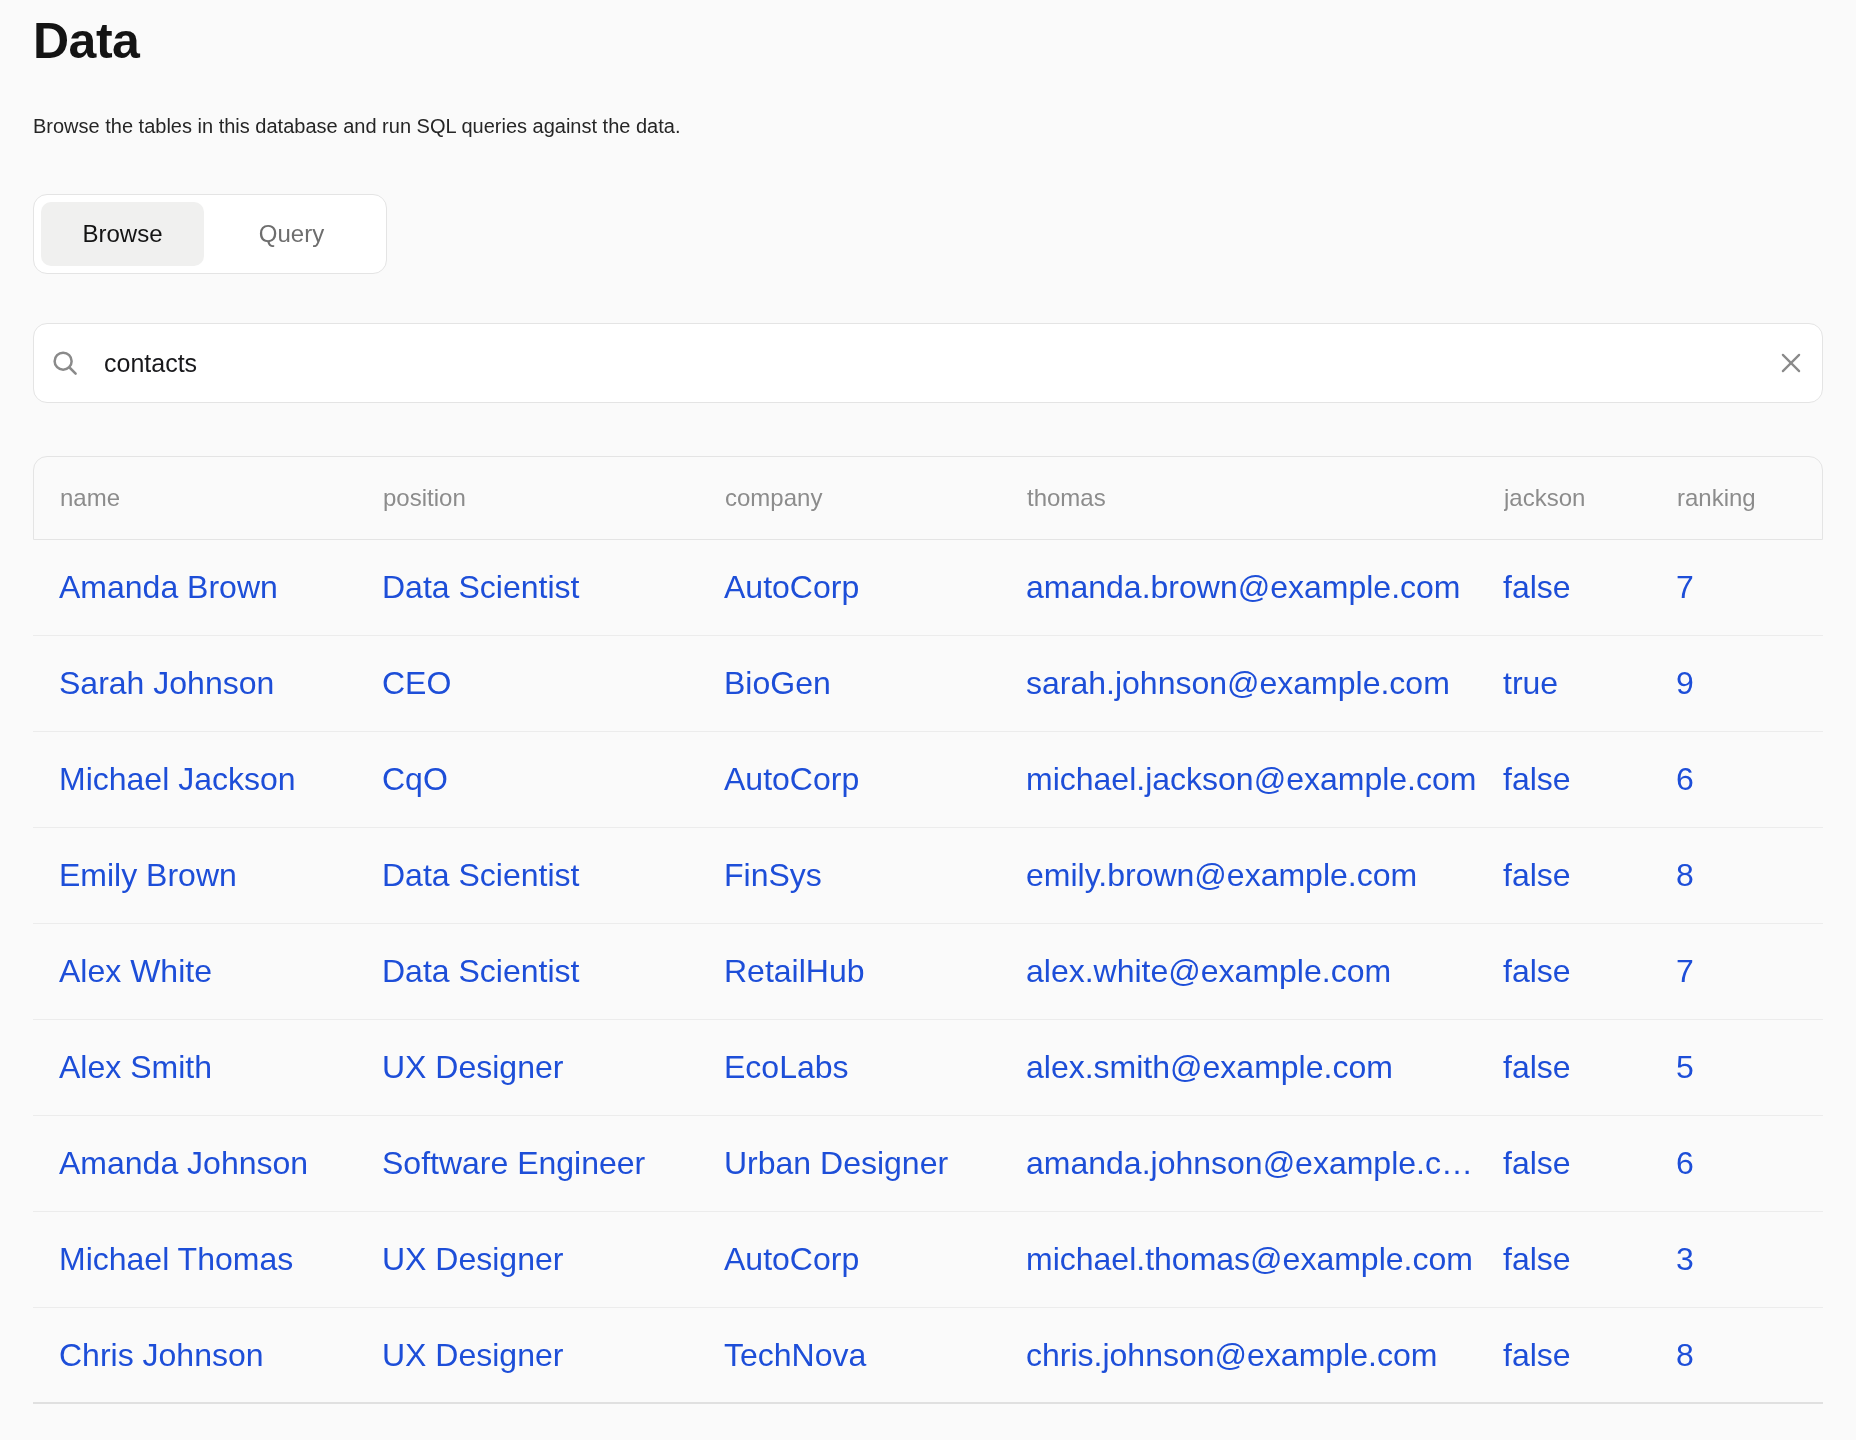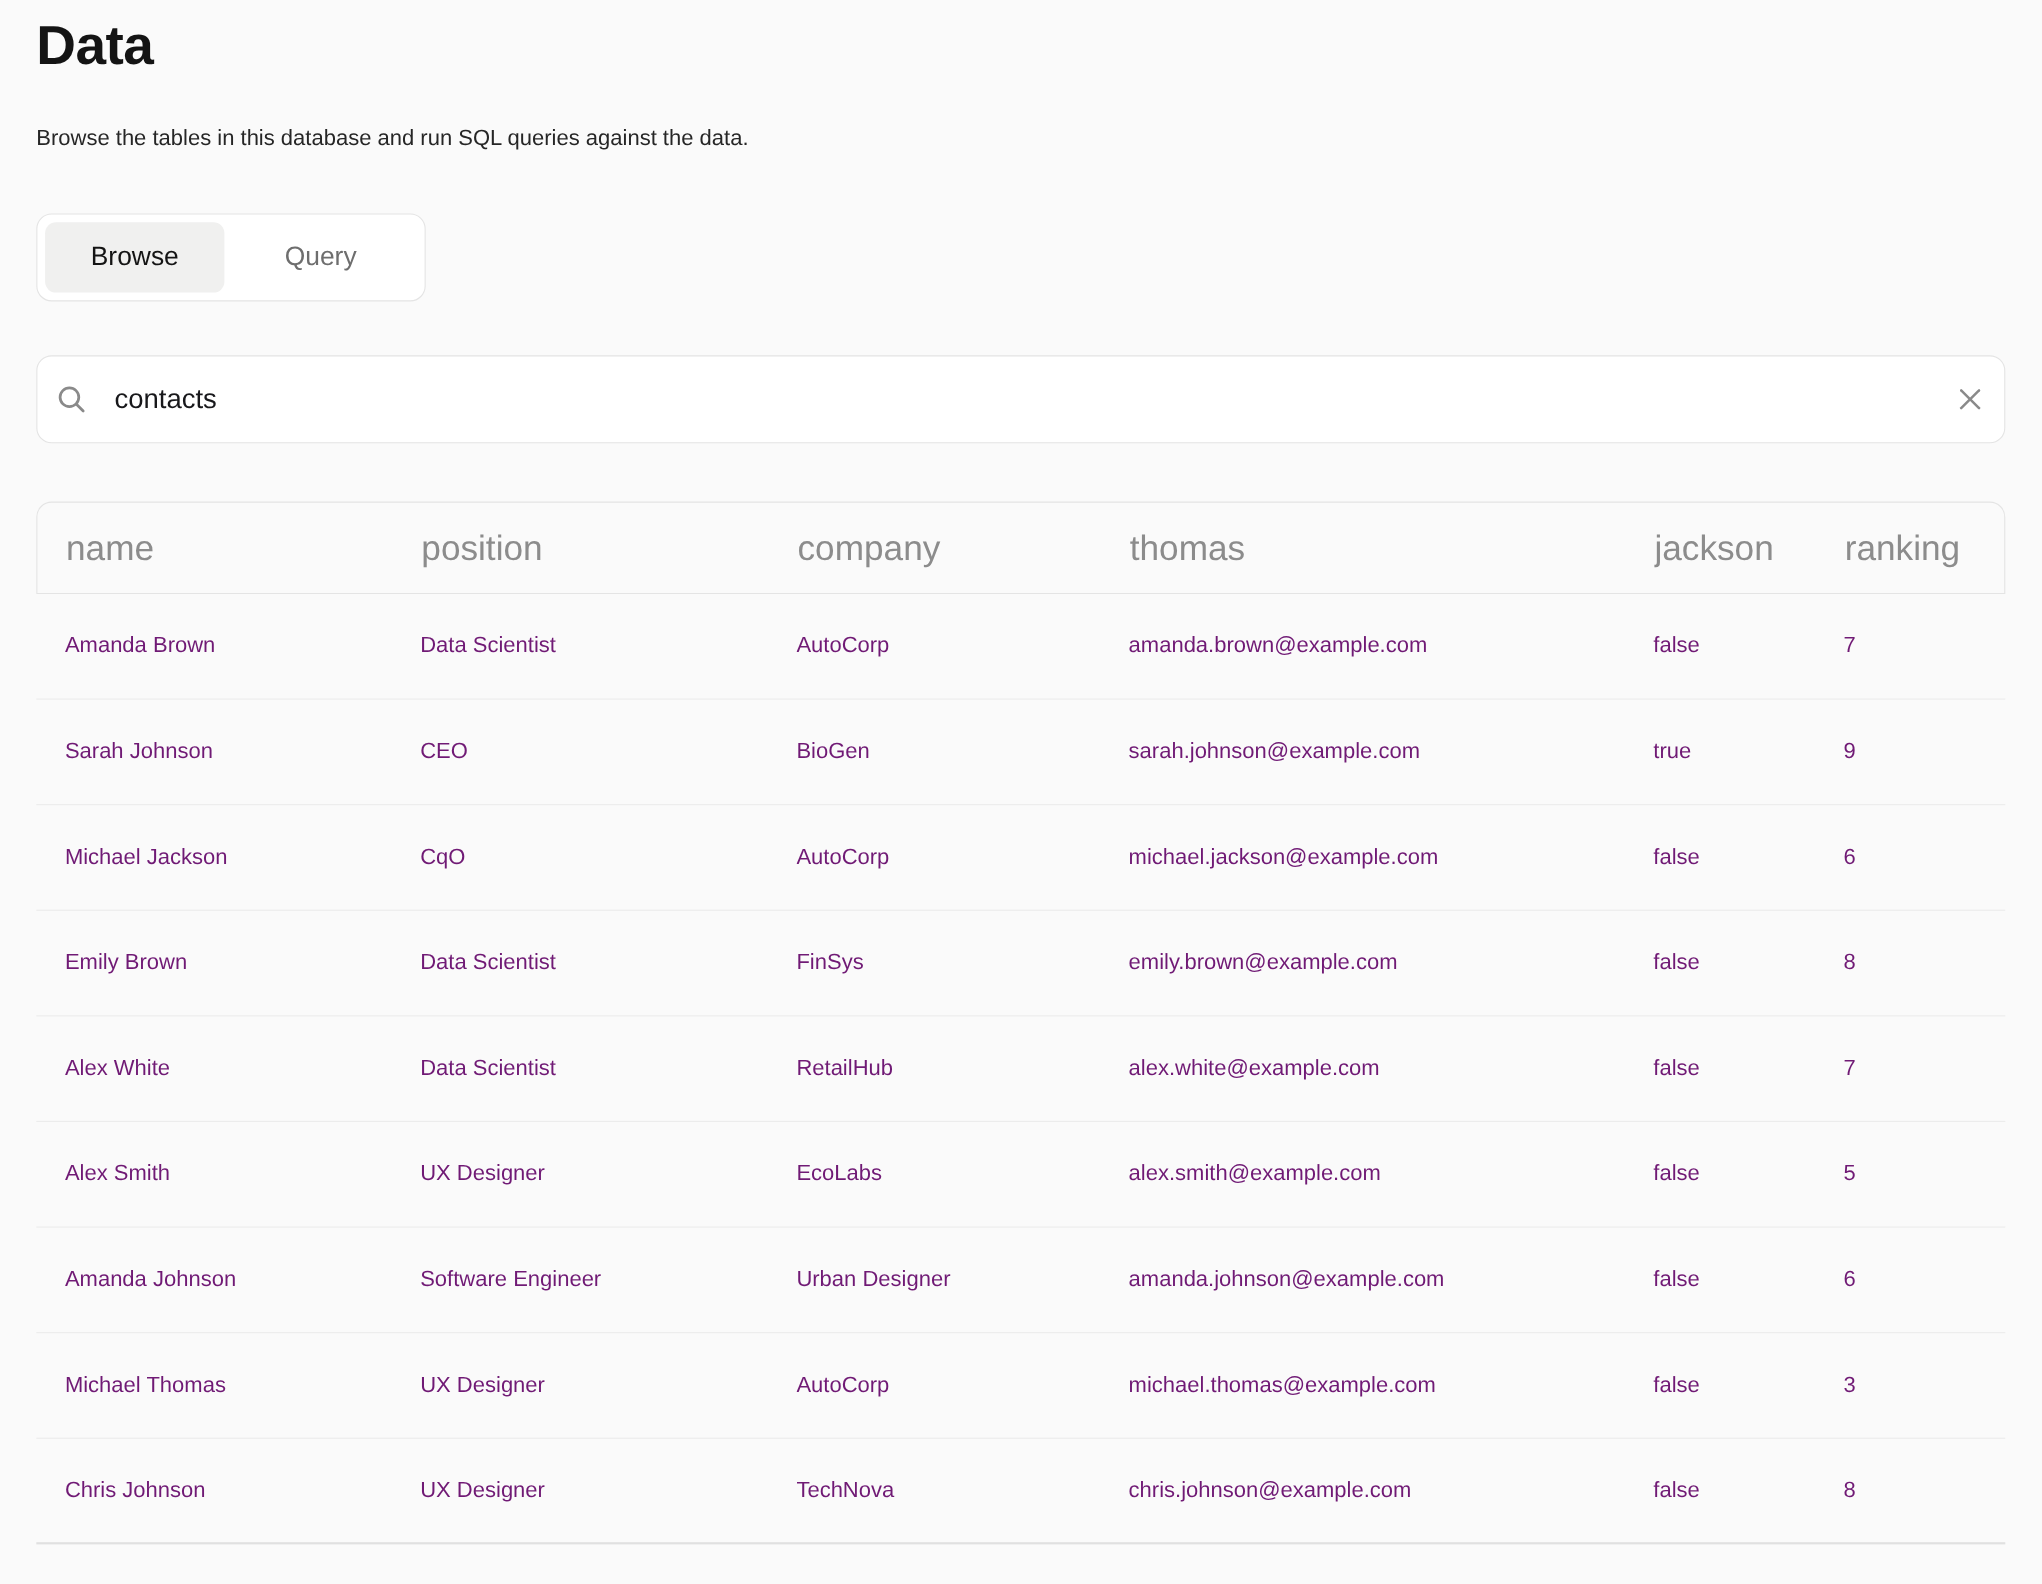--- a/index.html
+++ b/index.html
@@ -99,28 +99,28 @@
     display: grid;
     grid-template-columns: 323px 342px 302px 477px 173px 1fr;
     align-items: center;
     padding-left: 26px;
   }
   .thead {
     height: 84px;
     border: 1px solid #e4e4e4;
     border-radius: 14px 14px 0 0;
     color: #8c8c8c;
-    font-size: 32px;
+    font-size: 24px;
     font-weight: 400;
   }
   .trow {
     height: 96px;
     border-bottom: 1px solid #ececec;
-    font-size: 20px;
-    color: #701a75;
+    font-size: 32px;
+    color: #1d4ed8;
   }
   .trow:last-child {
     border-bottom: 2px solid #e0e0e0;
   }
   .cell {
     padding-right: 20px;
     white-space: nowrap;
     overflow: hidden;
     text-overflow: ellipsis;
   }

